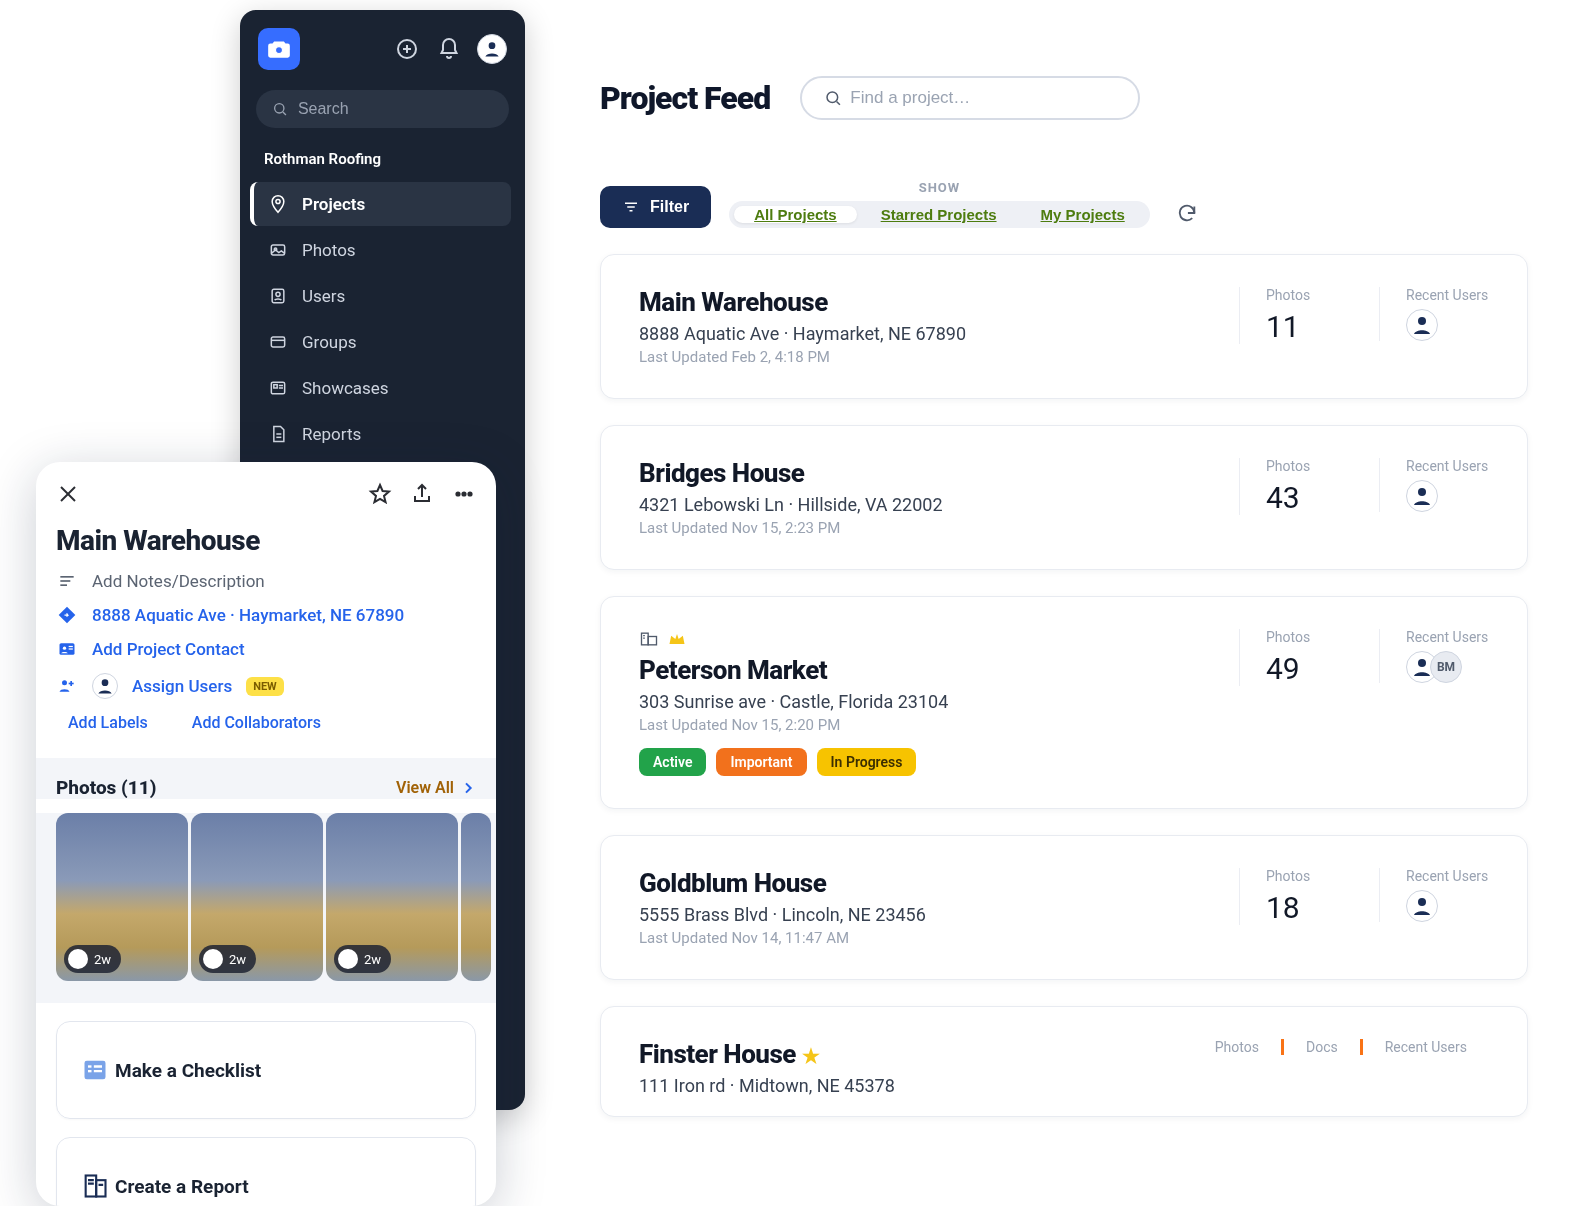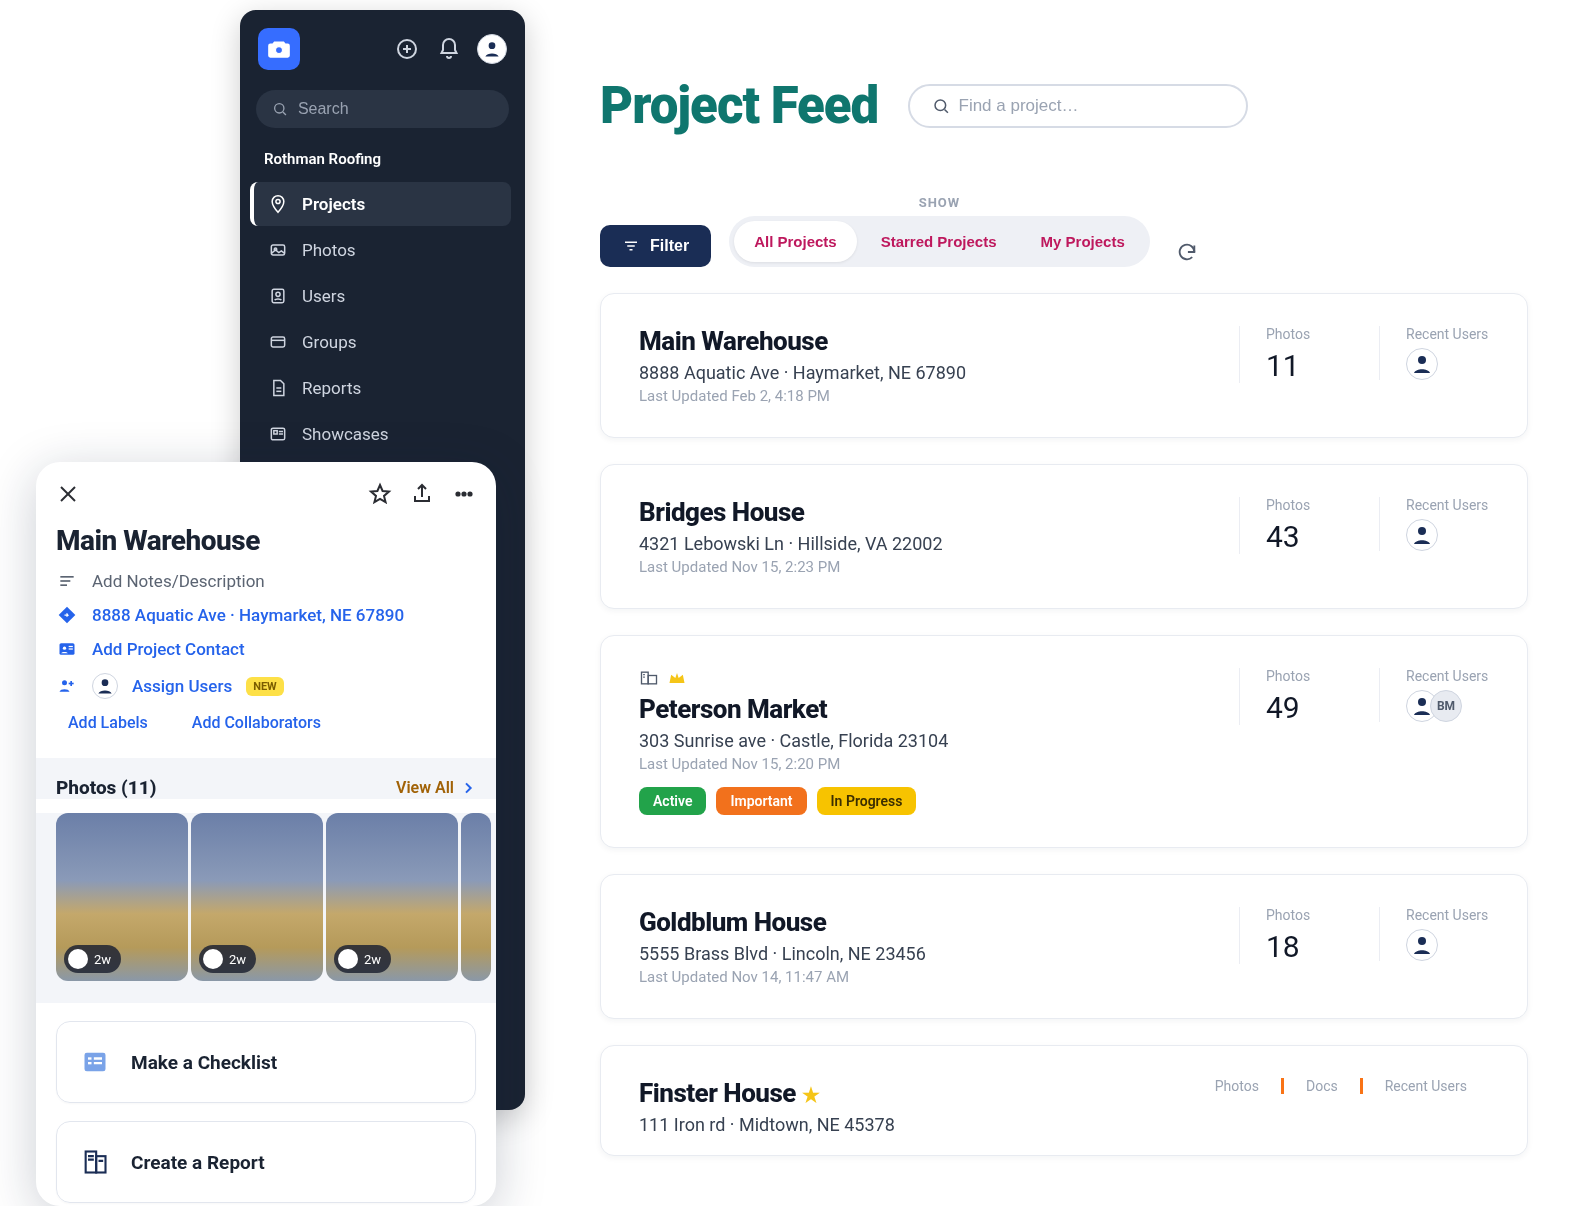--- a/index.html
+++ b/index.html
@@ -107,37 +107,37 @@
     position:absolute; left:8px; bottom:8px;
     background:rgba(30,35,50,.85); color:#fff;
     border-radius:14px; padding:4px 10px 4px 4px;
     display:flex; align-items:center; gap:6px;
     font-size:13px;
   }
   .thumb .chip .a { width:20px; height:20px; border-radius:50%; background:#fff; display:inline-block; }
 
   .action-card {
     border:1px solid #e2e6ee; border-radius:14px;
-    padding:24px 22px; margin-top:18px;
-    display:flex; align-items:center; gap:20px;
+    padding:32px 22px; margin-top:18px;
+    display:flex; align-items:center; gap:4px;
     font-size:19px; font-weight:700; color:#1a2332;
     cursor:pointer;
     box-shadow:0 1px 2px rgba(0,0,0,.03);
   }
   .action-card .ic { width:32px; height:32px; display:flex; align-items:center; justify-content:center; }
   .action-card .ic svg { width:28px; height:28px; }
 
   
   .main {
     position:absolute;
     left:560px; top:40px; right:20px; bottom:0;
     padding:36px 40px 0 40px;
   }
   .main-hdr { display:flex; align-items:center; gap:30px; }
-  .main-hdr h1 { font-size:51px; font-weight:900; color:#0f766e; letter-spacing:-1px; }
+  .main-hdr h1 { font-size:32px; font-weight:900; color:#0f172a; letter-spacing:-1px; }
   .find-box {
     border:2px solid #d6dbe5; border-radius:26px;
     padding:10px 22px; display:flex; align-items:flex-end; gap:8px;
     width:340px;
   }
   .find-box svg { width:20px; height:20px; stroke:#505a6b; fill:none; stroke-width:2; }
   .find-box input { border:none; outline:none; font-size:17px; color:#505a6b; width:100%; }
   .find-box input::placeholder { color:#9aa3b2; }
 
   .controls { display:flex; align-items:flex-end; gap:18px; margin-top:60px; }
@@ -148,23 +148,23 @@
     padding:12px 22px; border-radius:10px;
     font-size:16px; font-weight:700;
     display:flex; align-items:center; gap:10px; cursor:pointer;
   }
   .filter-btn svg { width:18px; height:18px; stroke:#fff; fill:none; stroke-width:2; }
   .seg {
     background:#eef0f5; border-radius:26px; padding:5px;
     display:flex; gap:4px;
   }
   .seg button {
-    border:none; background:transparent; padding:12px 20px;
-    font-size:15px; font-weight:600; color:#be185d;
-    border-radius:22px; cursor:pointer;
+    border:none; background:transparent; padding:0 20px;
+    font-size:15px; font-weight:600; color:#4d7c0f;
+    border-radius:22px; cursor:pointer;text-decoration:underline;
   }
   .seg button.active { background:#fff; box-shadow:0 1px 3px rgba(0,0,0,.08); }
   .refresh-ic { cursor:pointer; margin-left:8px; }
   .refresh-ic svg { width:22px; height:22px; stroke:#505a6b; fill:none; stroke-width:2; }
 
   .card {
     background:#fff; border:1px solid #e8ebf1; border-radius:14px;
     box-shadow:0 2px 6px rgba(20,30,60,.05);
     padding:32px 38px; margin-top:26px;
     display:flex; gap:30px; align-items:flex-start;
@@ -270,34 +270,34 @@
   </div>
   <div class="nav-item">
     <svg viewBox="0 0 24 24">
         <rect x="4" y="6" width="16" height="12" rx="2"></rect>
         <line x1="4" y1="10" x2="20" y2="10"></line>
       </svg>
     <span>Groups</span>
   </div>
   <div class="nav-item">
     <svg viewBox="0 0 24 24">
-        <path d="M7 3h8l4 4v14H7z"></path>
-        <line x1="10" y1="12" x2="16" y2="12"></line>
-        <line x1="10" y1="16" x2="16" y2="16"></line>
-      </svg>
-    <span>Reports</span>
-  </div>
-  <div class="nav-item">
-    <svg viewBox="0 0 24 24">
         <rect x="4" y="5" width="16" height="14" rx="2"></rect>
         <rect x="7" y="8" width="4" height="4"></rect>
         <line x1="13" y1="9" x2="18" y2="9"></line>
         <line x1="13" y1="12" x2="18" y2="12"></line>
       </svg>
     <span>Showcases</span>
+  </div>
+  <div class="nav-item">
+    <svg viewBox="0 0 24 24">
+        <path d="M7 3h8l4 4v14H7z"></path>
+        <line x1="10" y1="12" x2="16" y2="12"></line>
+        <line x1="10" y1="16" x2="16" y2="16"></line>
+      </svg>
+    <span>Reports</span>
   </div>
   <div class="nav-item">
     <svg viewBox="0 0 24 24">
         <path d="M4 6l6-2 4 2 6-2v14l-6 2-4-2-6 2z"></path>
       </svg>
     <span>Map</span>
   </div>
 </div>
 
 <div class="mobile-panel">

